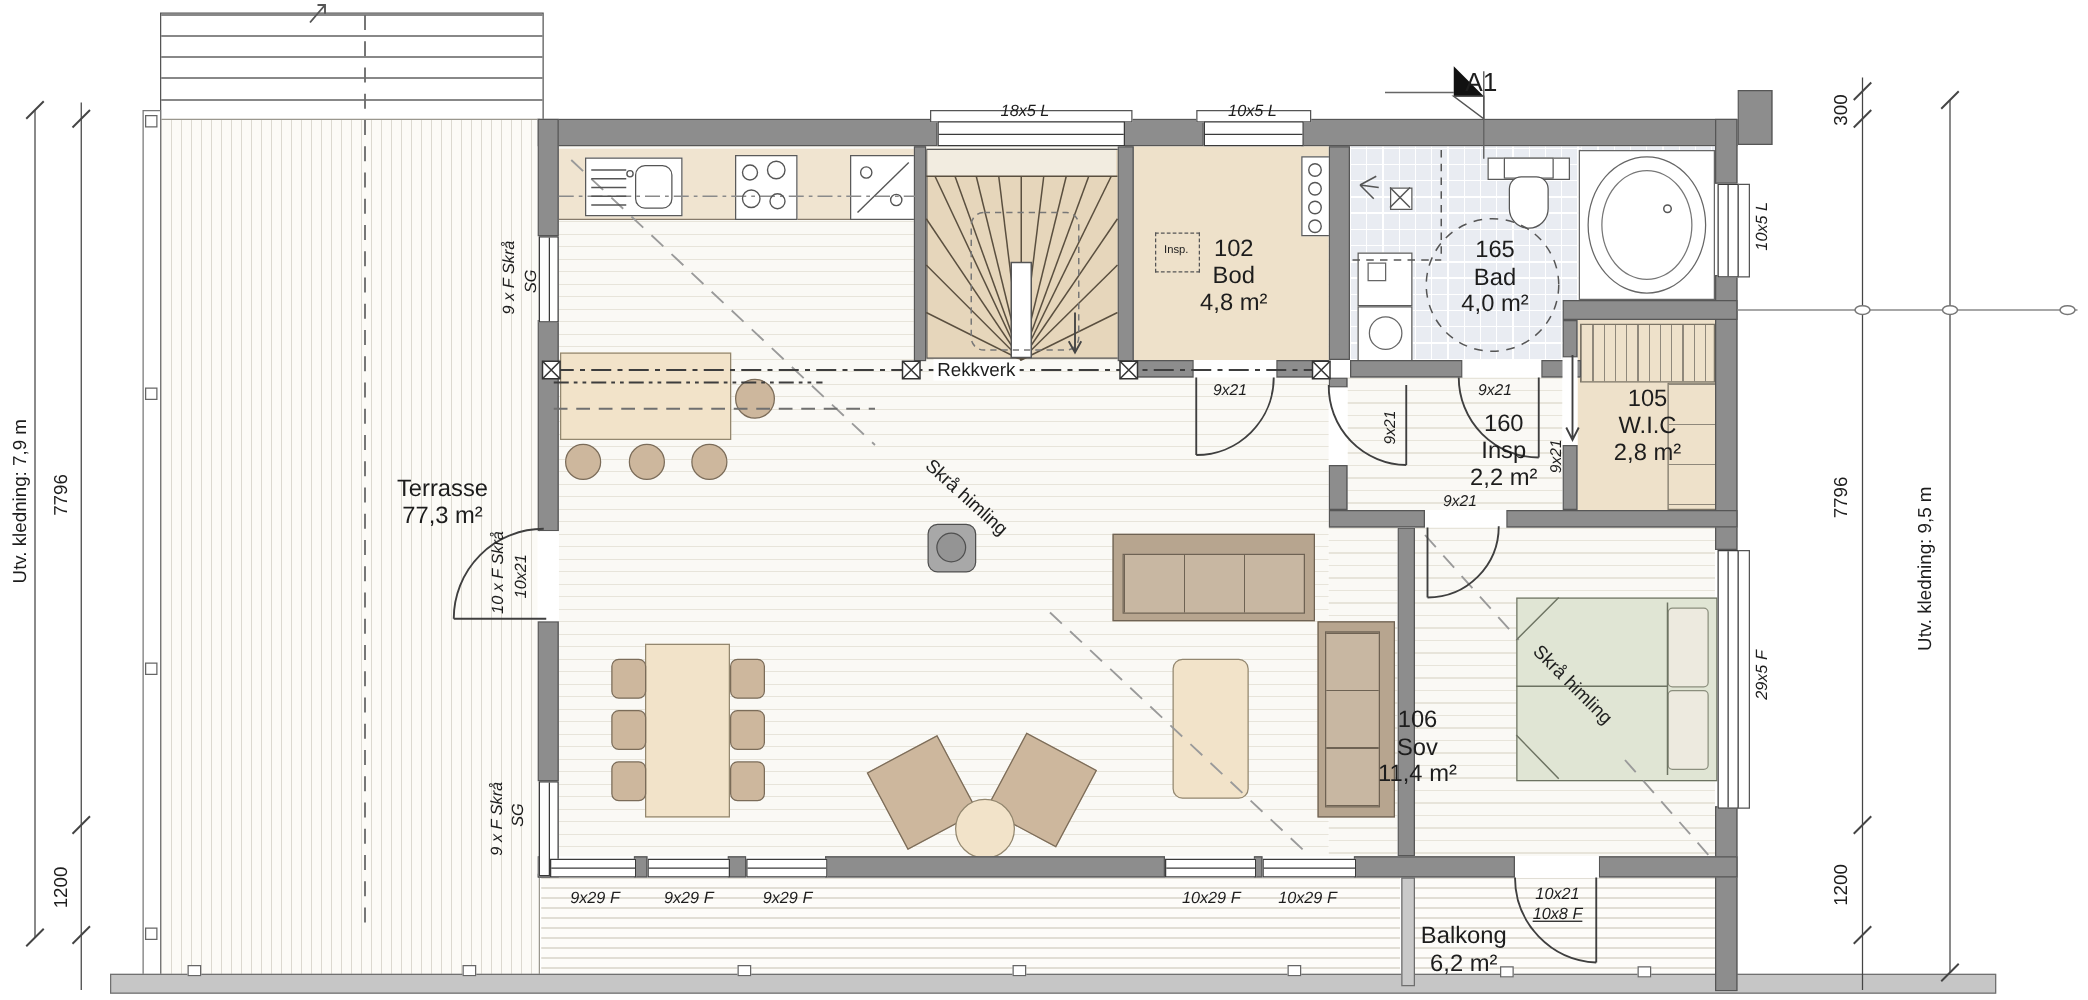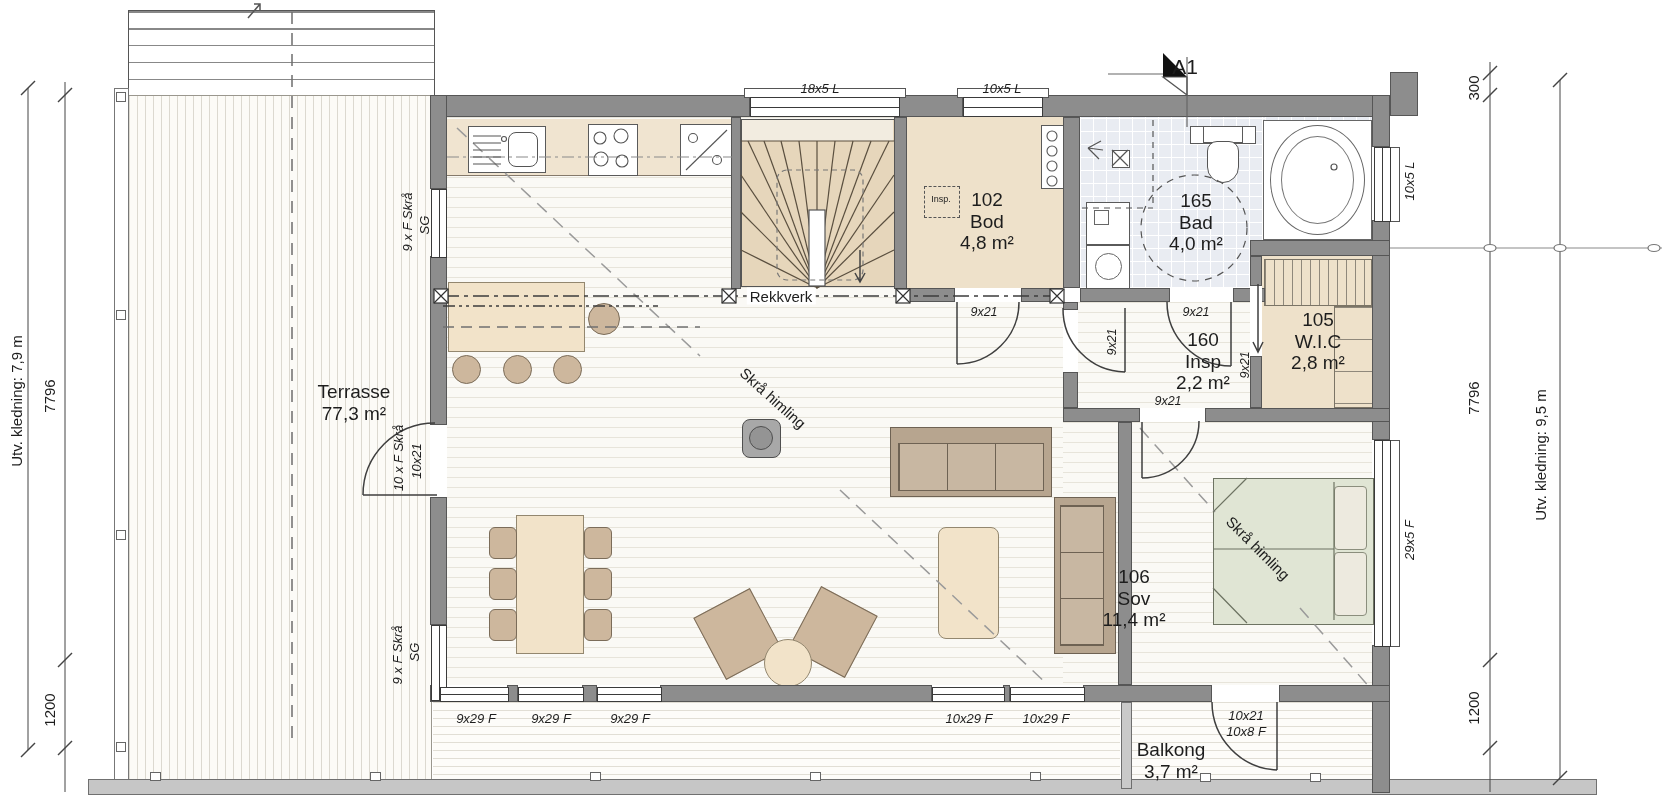--- a/index.html
+++ b/index.html
@@ -355,21 +355,21 @@
     <div>106</div>
     <div>Sov</div>
     <div>11,4 m²</div>
   </div>
   <div class="rl" style="left:354px;top:402px;">
     <div>Terrasse</div>
     <div>77,3 m²</div>
   </div>
   <div class="rl" style="left:1171px;top:760px;">
     <div>Balkong</div>
-    <div>3,7 m²</div>
+    <div>6,2 m²</div>
   </div>
 
   <div class="t s21" style="left:1185px;top:38px;margin-top:29px;">A1</div>
   <div class="t s15 chip" style="left:781px;top:296px;">Rekkverk</div>
   <div class="t s15 d42" style="left:773px;top:398px;">Skrå himling</div>
   <div class="t s15 d45" style="left:1258px;top:548px;">Skrå himling</div>
   <div class="t s9" style="left:941px;top:199px;">Insp.</div>
 
   <div class="t s13 i" style="left:820px;top:88px;">18x5 L</div>
   <div class="t s13 i" style="left:1002px;top:88px;">10x5 L</div>
@@ -380,21 +380,21 @@
   <div class="t s13 i" style="left:630px;top:718px;">9x29 F</div>
   <div class="t s13 i" style="left:969px;top:718px;">10x29 F</div>
   <div class="t s13 i" style="left:1046px;top:718px;">10x29 F</div>
 
   <div class="t s12 i" style="left:984px;top:312px;">9x21</div>
   <div class="t s12 i" style="left:1196px;top:312px;">9x21</div>
   <div class="t s12 i r" style="left:1112px;top:342px;">9x21</div>
   <div class="t s12 i r" style="left:1245px;top:365px;">9x21</div>
   <div class="t s12 i" style="left:1168px;top:401px;">9x21</div>
   <div class="t s13 i" style="left:1246px;top:715px;">10x21</div>
-  <div class="t s13 i" style="left:1246px;top:731px;">10x8 F</div>
+  <div class="t s13 i" style="left:1246px;top:731px;text-decoration:underline;">10x8 F</div>
   <div class="t s13 i r" style="left:398px;top:458px;">10 x F Skrå</div>
   <div class="t s13 i r" style="left:416px;top:461px;">10x21</div>
 
   <div class="t s13 i r" style="left:407px;top:222px;">9 x F Skrå</div>
   <div class="t s13 i r" style="left:424px;top:225px;">SG</div>
   <div class="t s13 i r" style="left:397px;top:655px;">9 x F Skrå</div>
   <div class="t s13 i r" style="left:414px;top:652px;">SG</div>
 
   <div class="t s15 r" style="left:16px;top:401px;">Utv. kledning: 7,9 m</div>
   <div class="t s15 r" style="left:49px;top:396px;">7796</div>

